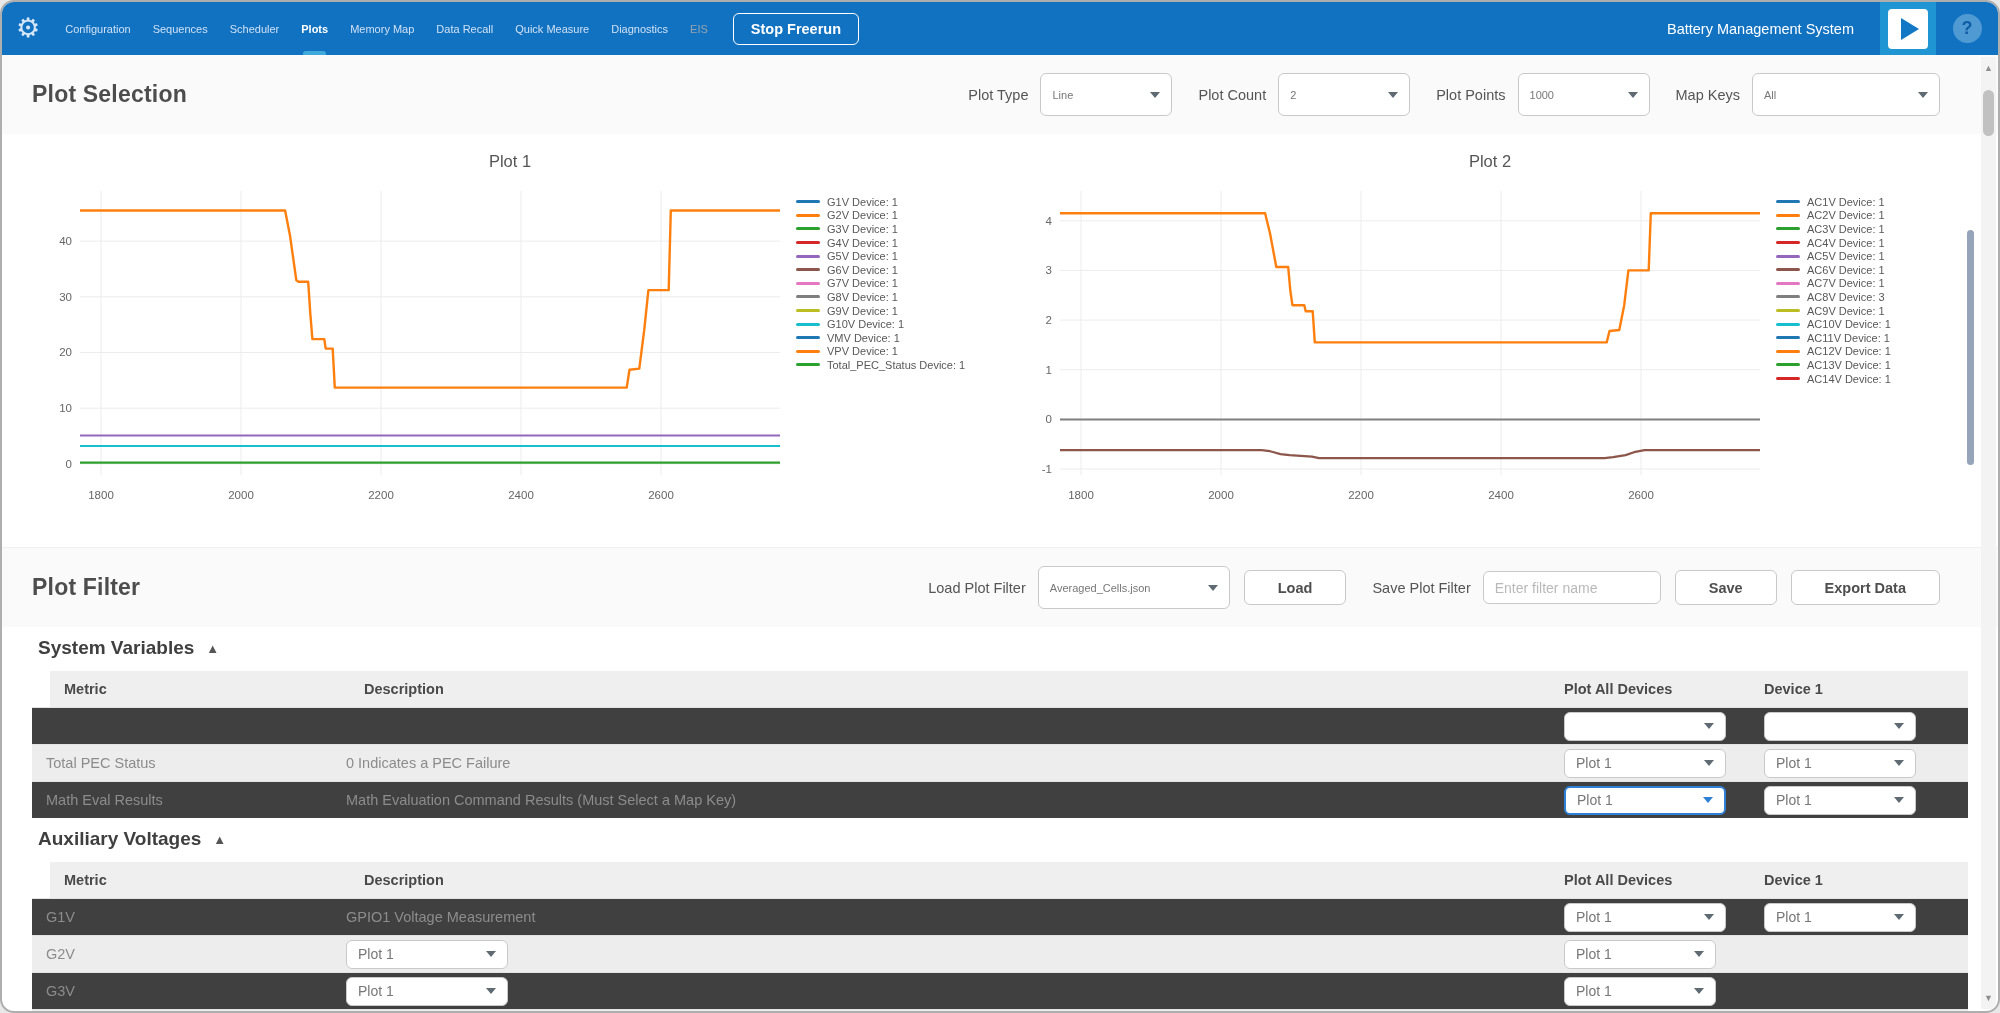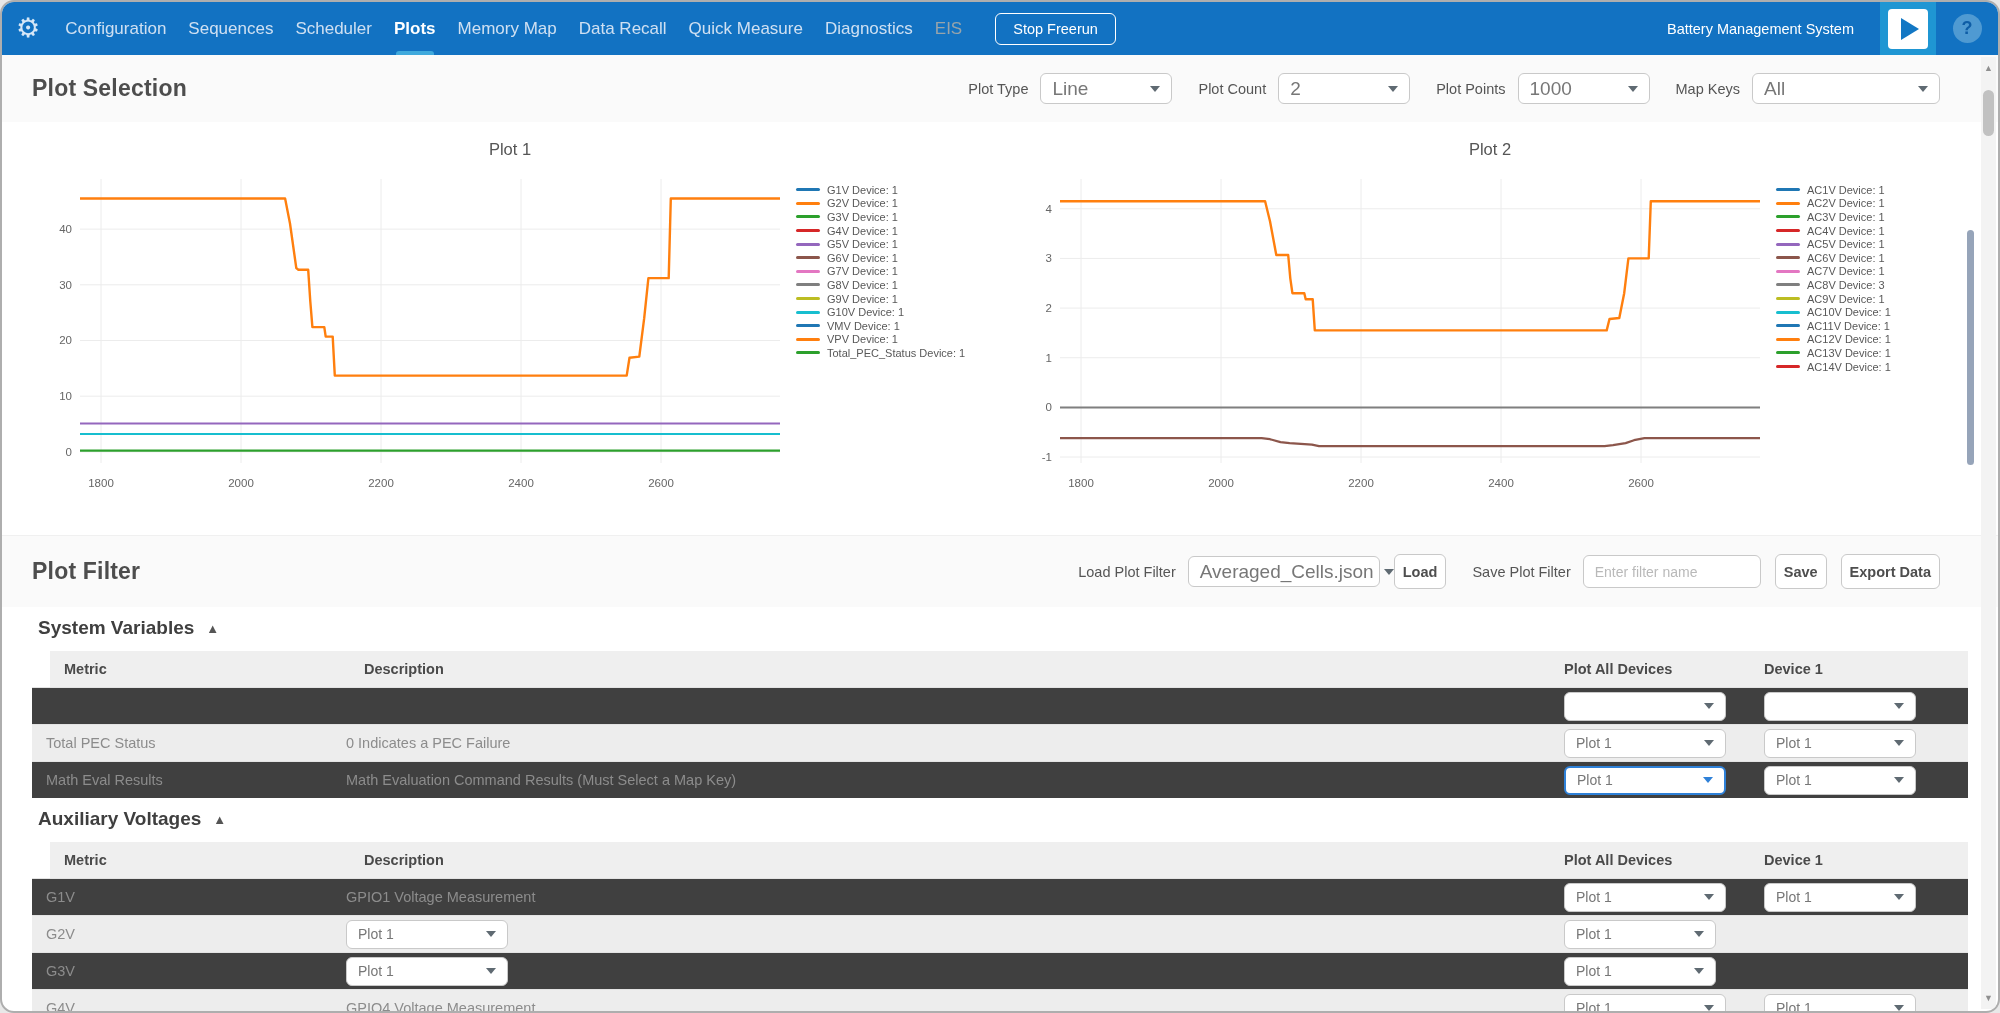--- a/index.html
+++ b/index.html
@@ -4,64 +4,64 @@
 <style>
   * { margin:0; padding:0; box-sizing:border-box; }
   html,body { background:#e8e8e8; font-family:"Liberation Sans", sans-serif; }
   .window { position:relative; width:2000px; height:1013px; background:#fff; border:2px solid #aeaeae;
             border-radius:14px; overflow:hidden; }
 
   
   .navbar { position:relative; height:53px; background:#1272c2; display:flex; align-items:center; padding:0 0 0 14px; }
   .gear { color:#d6e7f7; font-size:27px; line-height:1; margin-right:14px; }
   .nav-items { display:flex; align-items:center; height:100%; }
-  .nav-item { position:relative; color:#cfe0f2; font-size:17px; padding:0 8px; margin:0 3px; height:100%;
+  .nav-item { position:relative; color:#cfe0f2; font-size:11px; padding:0 8px; margin:0 3px; height:100%;
               display:flex; align-items:center; cursor:pointer; white-space:nowrap; }
   .nav-item.active { color:#ffffff; font-weight:bold; }
   .nav-item.active::after { content:""; position:absolute; left:10px; right:10px; bottom:0; height:4px;
               background:#3fa9dc; border-radius:3px 3px 0 0; }
   .nav-item.disabled { color:#97a4ab; }
-  .stop-btn { margin-left:22px; background:transparent; border:1.6px solid #ffffff; border-radius:6px;
-              color:#fff; font-weight:normal; font-size:14.5px; padding:7px 17px; cursor:pointer; font-family:inherit;text-align:right; }
+  .stop-btn { margin-left:14px; background:transparent; border:1.6px solid #ffffff; border-radius:6px;
+              color:#fff; font-weight:bold; font-size:14.5px; padding:7px 17px; cursor:pointer; font-family:inherit;text-align:right; }
   .nav-right { margin-left:auto; display:flex; align-items:center; height:100%; }
   .brand { color:#ffffff; font-size:14.5px; margin-right:26px; }
   .play-block { width:56px; height:100%; background:#1f96d3; display:flex; align-items:center; justify-content:center; cursor:pointer; }
   .play-inner { width:40px; height:40px; background:#ffffff; border-radius:4px; display:flex; align-items:center; justify-content:center; }
   .play-tri { width:0; height:0; border-top:11px solid transparent; border-bottom:11px solid transparent;
               border-left:18px solid #1277c4; margin-left:4px; }
   .help-wrap { width:62px; display:flex; align-items:center; justify-content:center; }
   .help { width:29px; height:29px; border-radius:50%; background:#4f9ad2; color:#0e5da6; font-weight:bold;
           font-size:18px; display:flex; align-items:center; justify-content:center; cursor:pointer; }
 
   
   .bar { display:flex; align-items:center; background:#fafafa; padding:18px 58px 18px 30px; }
   .bar h1 { font-size:23px; color:#4d4d4d; font-weight:bold; letter-spacing:.2px;text-align:right; }
   .bar .spacer { flex:1; }
   .ctl-label { font-size:14.5px; color:#555; margin:0 12px 0 26px; white-space:nowrap; }
   .sel { display:flex; align-items:center; justify-content:space-between; background:#fff; border:1px solid #c9c9c9;
-         border-radius:6px; height:31px; padding:0 11px; color:#777; font-size:19px; cursor:pointer; }
+         border-radius:6px; height:43px; padding:0 11px; color:#777; font-size:11px; cursor:pointer; }
   .sel .caret { width:0; height:0; border-left:5.5px solid transparent; border-right:5.5px solid transparent;
          border-top:6.5px solid #5f6a72; margin-left:10px; }
   .sel.focused { border:2px solid #2f81d8; }
   .sel.focused .caret { border-top-color:#2f81d8; }
 
   
   .plots-row { display:flex; gap:16px; background:#fff; padding:2px 26px 38px 26px; }
   .plot-panel { flex:1; min-width:0; }
   .plot-title { text-align:center; font-size:16.5px; color:#555; margin:16px 0 6px; }
   .plot-body { display:flex; }
   .plot-body svg { flex:1; min-width:0; }
   .legend { width:196px; padding-top:18px; }
   .legend-item { display:flex; align-items:center; height:13.6px; }
   .legend-dash { width:24px; height:3px; border-radius:2px; margin-right:7px; flex:none; }
   .legend-label { font-size:11px; color:#585858; white-space:nowrap; }
 
   
   .filter-bar { border-top:1px solid #f0f0f0; }
-  .btn { background:#fff; border:1px solid #c9c9c9; border-radius:6px; height:35px; padding:0 8px;
+  .btn { background:#fff; border:1px solid #c9c9c9; border-radius:6px; height:35px; padding:0 33px;
          font-size:14.5px; font-weight:bold; color:#4e4e4e; cursor:pointer; font-family:inherit; white-space:nowrap; }
   .filter-input { height:33px; width:178px; border:1px solid #c9c9c9; border-radius:6px; padding:0 11px;
          font-size:14px; color:#666; font-family:inherit; }
   .filter-input::placeholder { color:#b9b9b9; }
   .gap-l { margin-left:14px; }
 
   
   .section-head { display:flex; align-items:center; margin:10px 30px 12px 36px; cursor:pointer; }
   .section-head .st { font-size:19px; font-weight:bold; color:#3f3f3f; }
   .section-head .tri { font-size:13px; color:#555; margin-left:12px; }

